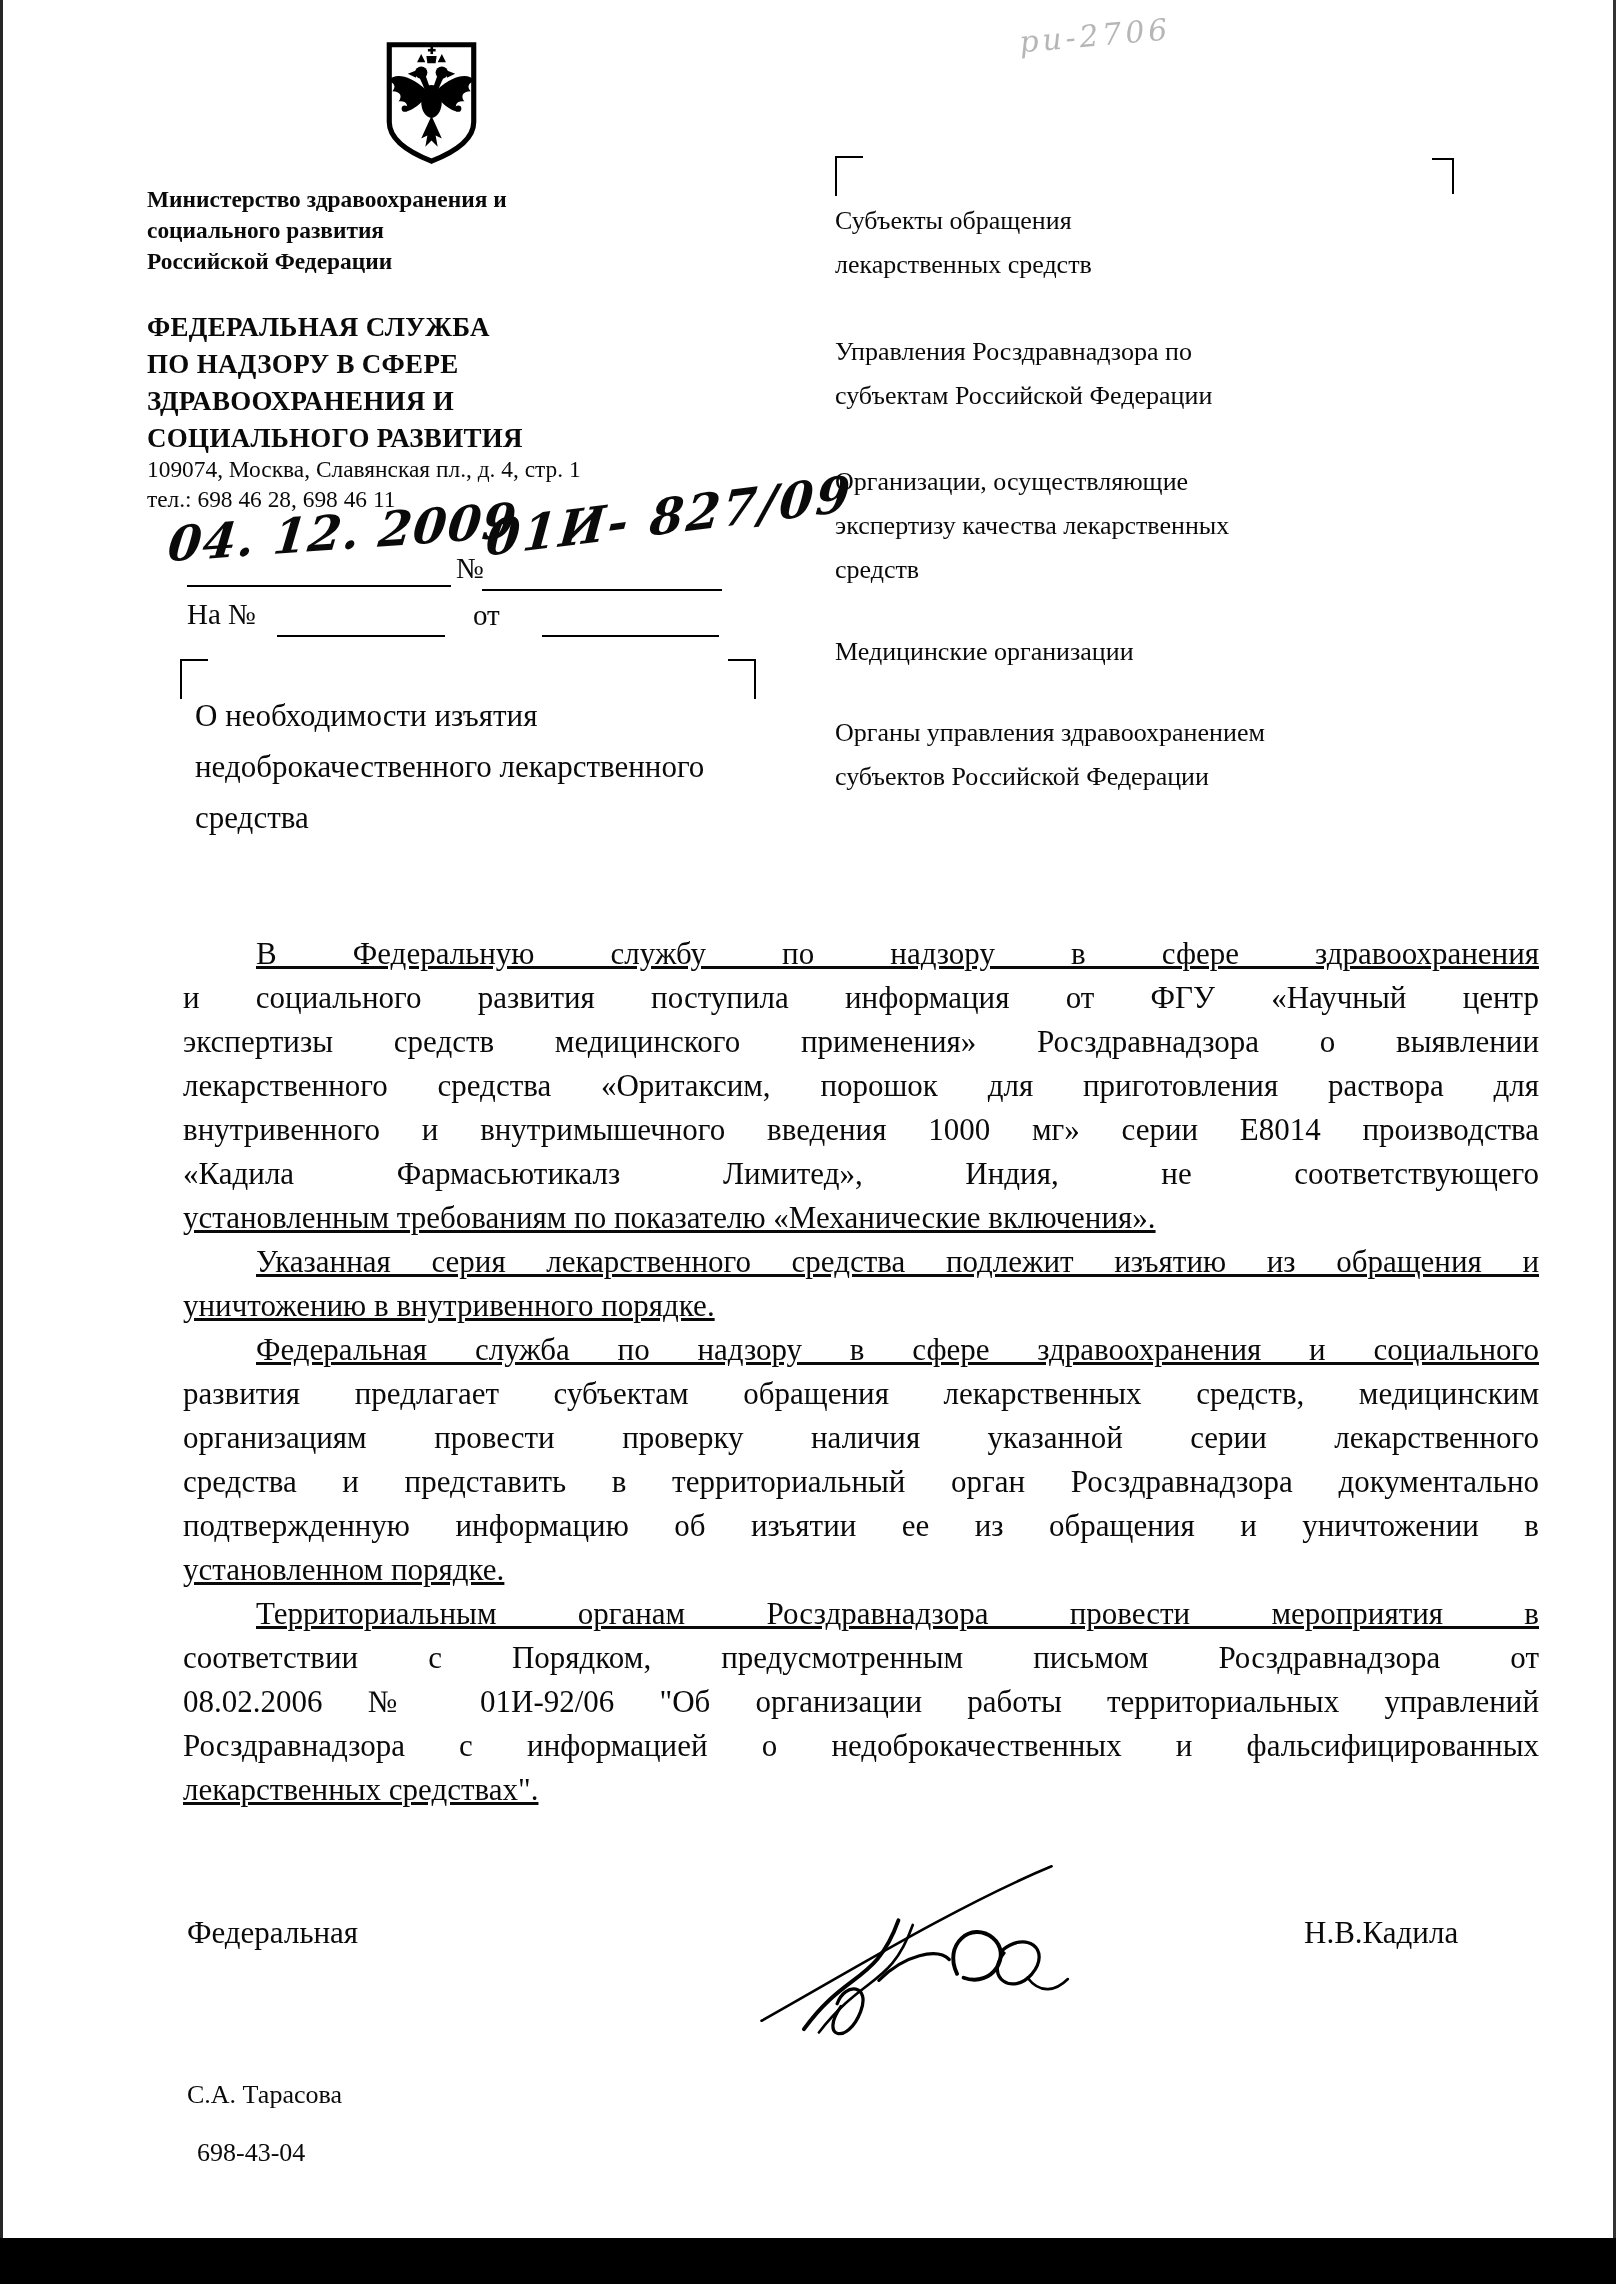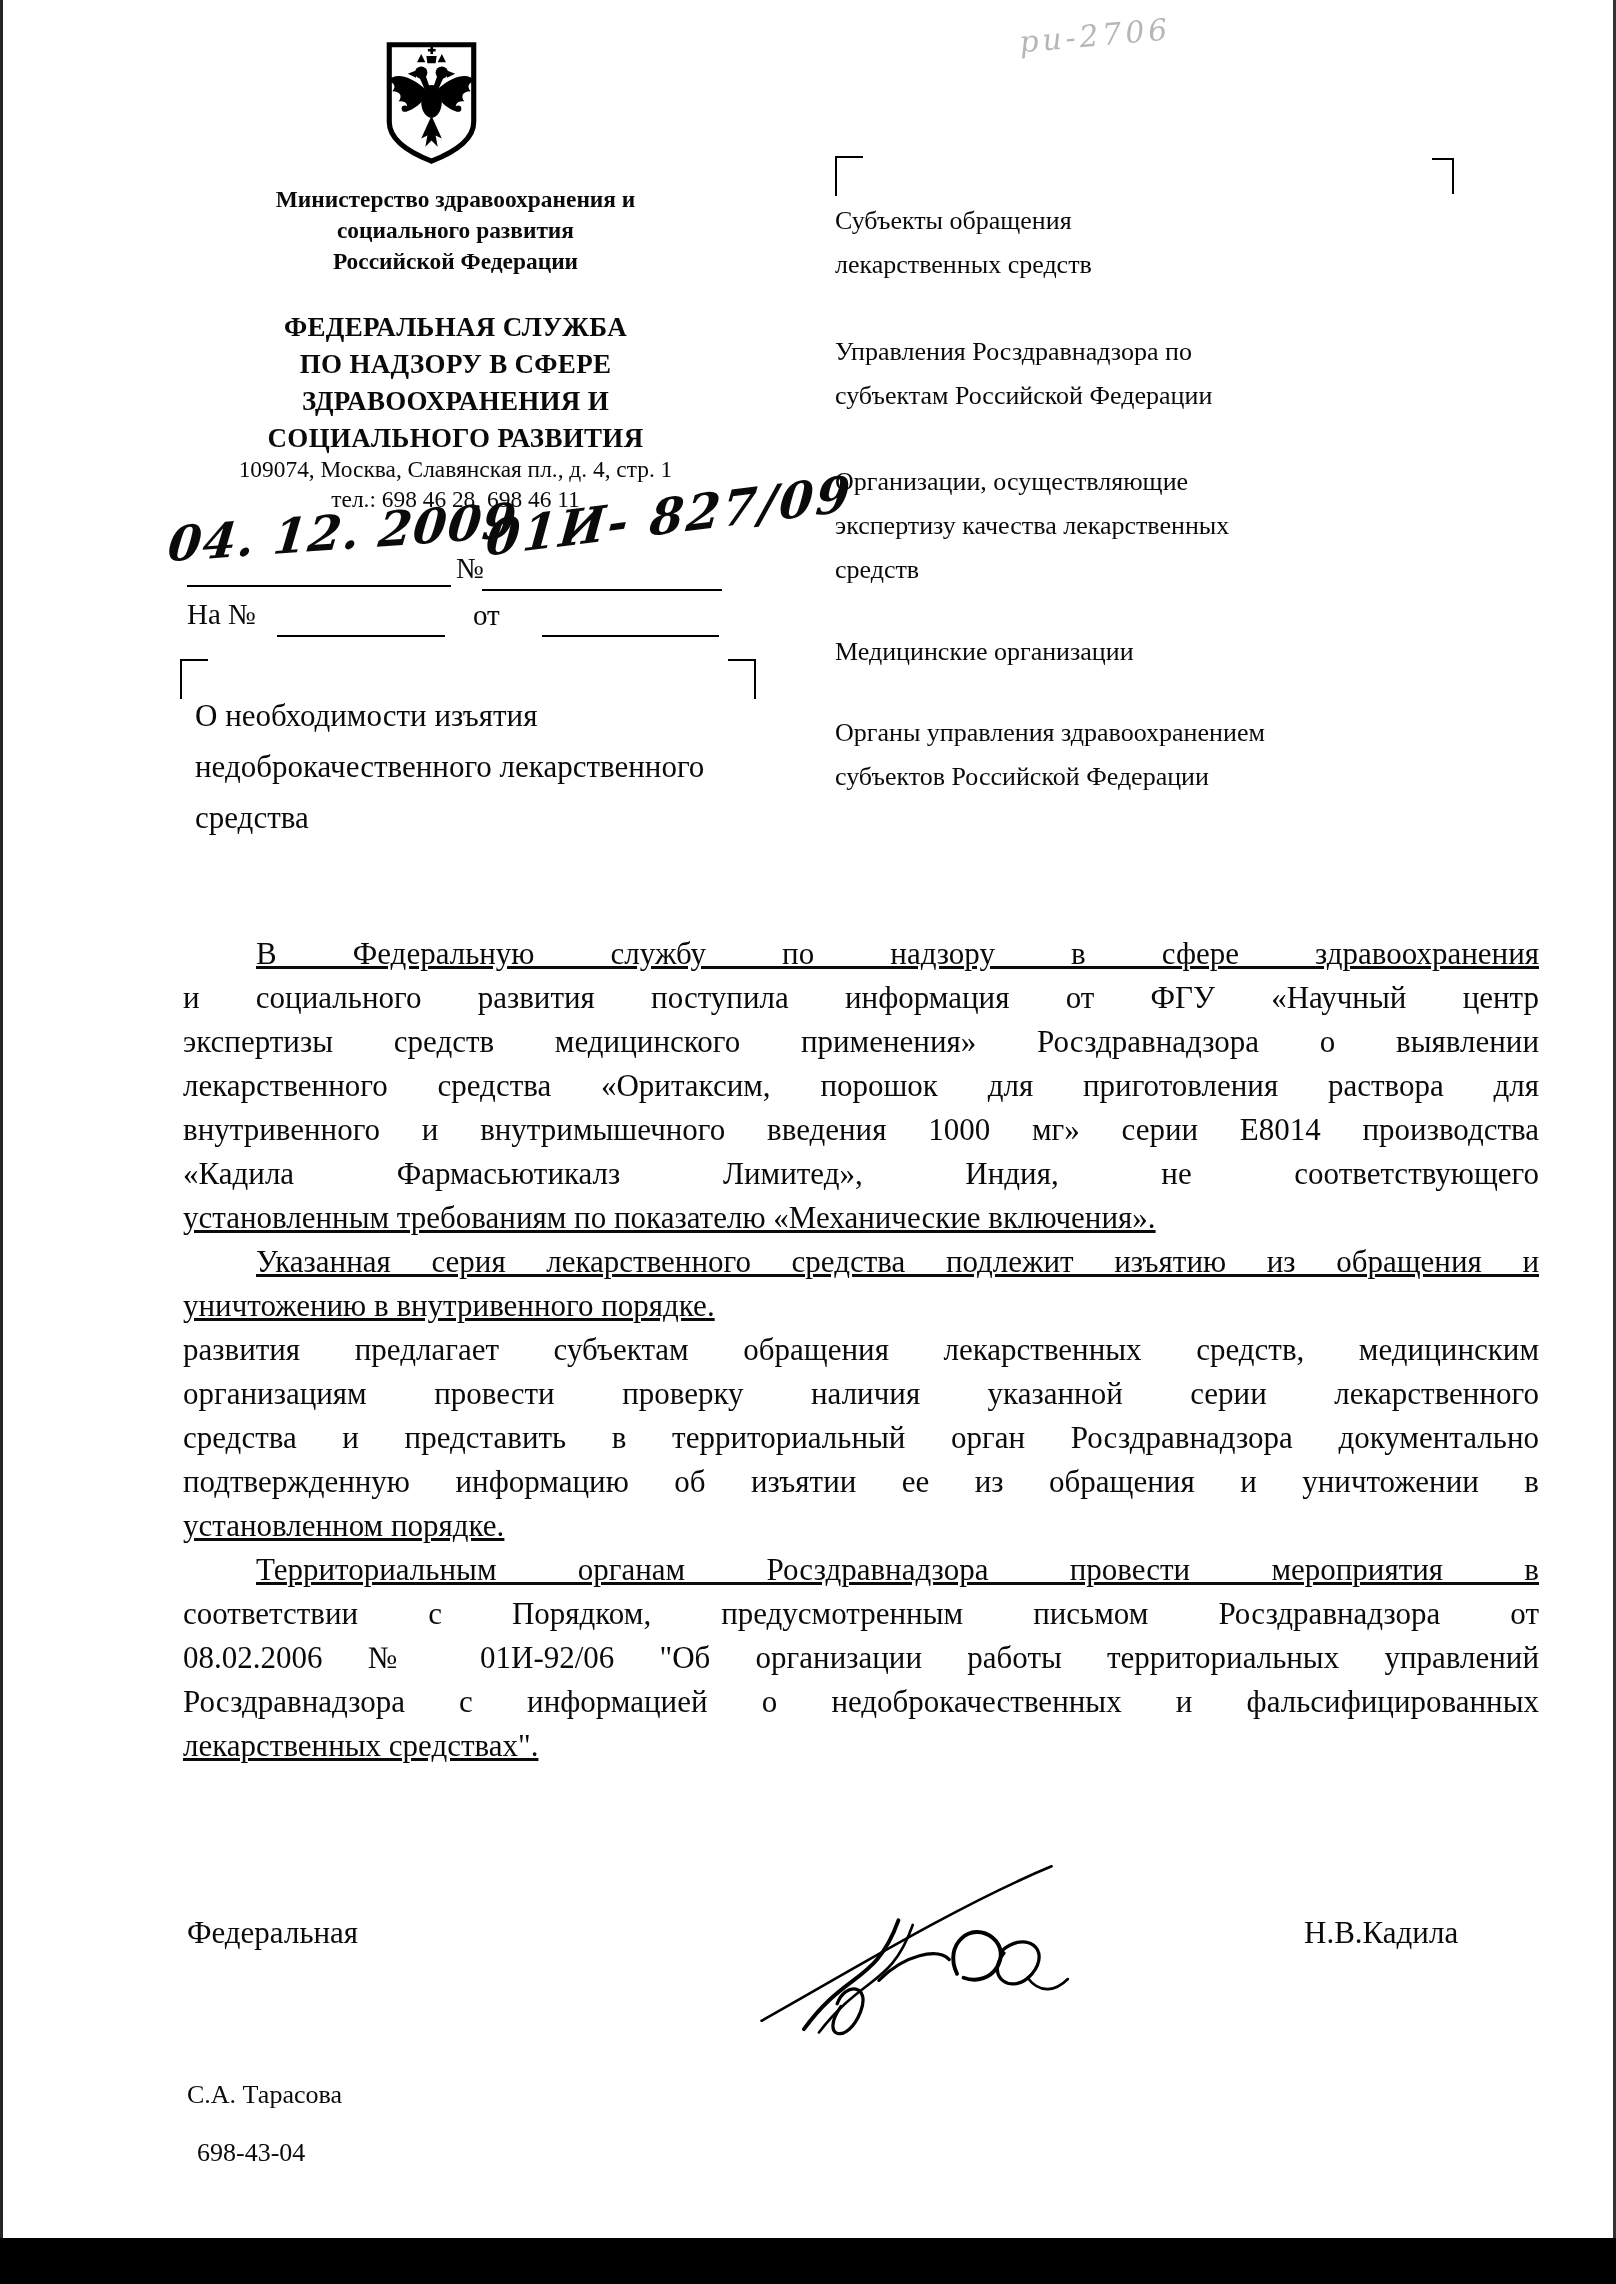--- a/index.html
+++ b/index.html
@@ -20,21 +20,21 @@
   .pencil-note{
     left:1019px;top:18px;font-size:30px;font-style:italic;
     color:rgba(80,80,80,.42);transform:rotate(-5deg);letter-spacing:3.9px;
     font-family:"DejaVu Serif",serif;
   }
 
   
   .arms{left:380px;top:39px;width:103px;height:129px;}
 
   
-  .lh{left:169px;width:573px;text-align:center;}
+  .lh{left:147px;width:573px;text-align:left;}
   .ministry{top:184px;font-size:23.4px;font-weight:bold;line-height:31px;}
   .service{top:309px;font-size:27px;font-weight:bold;line-height:37px;letter-spacing:0.3px;}
   .addr1{top:456px;font-size:23.4px;line-height:27px;}
   .addr2{top:486px;font-size:23.4px;line-height:27px;}
 
   
   .hw{
     font-family:"DejaVu Serif",serif;font-style:italic;font-weight:bold;z-index:3;
   }
   .hw-date{left:168px;top:504px;font-size:48px;letter-spacing:1.3px;transform:rotate(-4deg) skewX(-10deg);}
@@ -159,20 +159,21 @@
 <div class="abs body-text">
   <div class="bl first">В Федеральную службу по надзору в сфере здравоохранения</div>
   <div class="bl">и социального развития поступила информация от ФГУ «Научный центр</div>
   <div class="bl">экспертизы средств медицинского применения» Росздравнадзора о выявлении</div>
   <div class="bl">лекарственного средства «Оритаксим, порошок для приготовления раствора для</div>
   <div class="bl">внутривенного и внутримышечного введения 1000 мг» серии Е8014 производства</div>
   <div class="bl">«Кадила Фармасьютикалз Лимитед», Индия, не соответствующего</div>
   <div class="bl last">установленным требованиям по показателю «Механические включения».</div>
   <div class="bl first">Указанная серия лекарственного средства подлежит изъятию из обращения и</div>
   <div class="bl last">уничтожению в внутривенного порядке.</div>
+  <div class="bl first">Федеральная служба по надзору в сфере здравоохранения и социального</div>
   <div class="bl">развития предлагает субъектам обращения лекарственных средств, медицинским</div>
   <div class="bl">организациям провести проверку наличия указанной серии лекарственного</div>
   <div class="bl">средства и представить в территориальный орган Росздравнадзора документально</div>
   <div class="bl">подтвержденную информацию об изъятии ее из обращения и уничтожении в</div>
   <div class="bl last">установленном порядке.</div>
   <div class="bl first">Территориальным органам Росздравнадзора провести мероприятия в</div>
   <div class="bl">соответствии с Порядком, предусмотренным письмом Росздравнадзора от</div>
   <div class="bl">08.02.2006 № 01И-92/06 "Об организации работы территориальных управлений</div>
   <div class="bl">Росздравнадзора с информацией о недоброкачественных и фальсифицированных</div>
   <div class="bl last">лекарственных средствах".</div>

